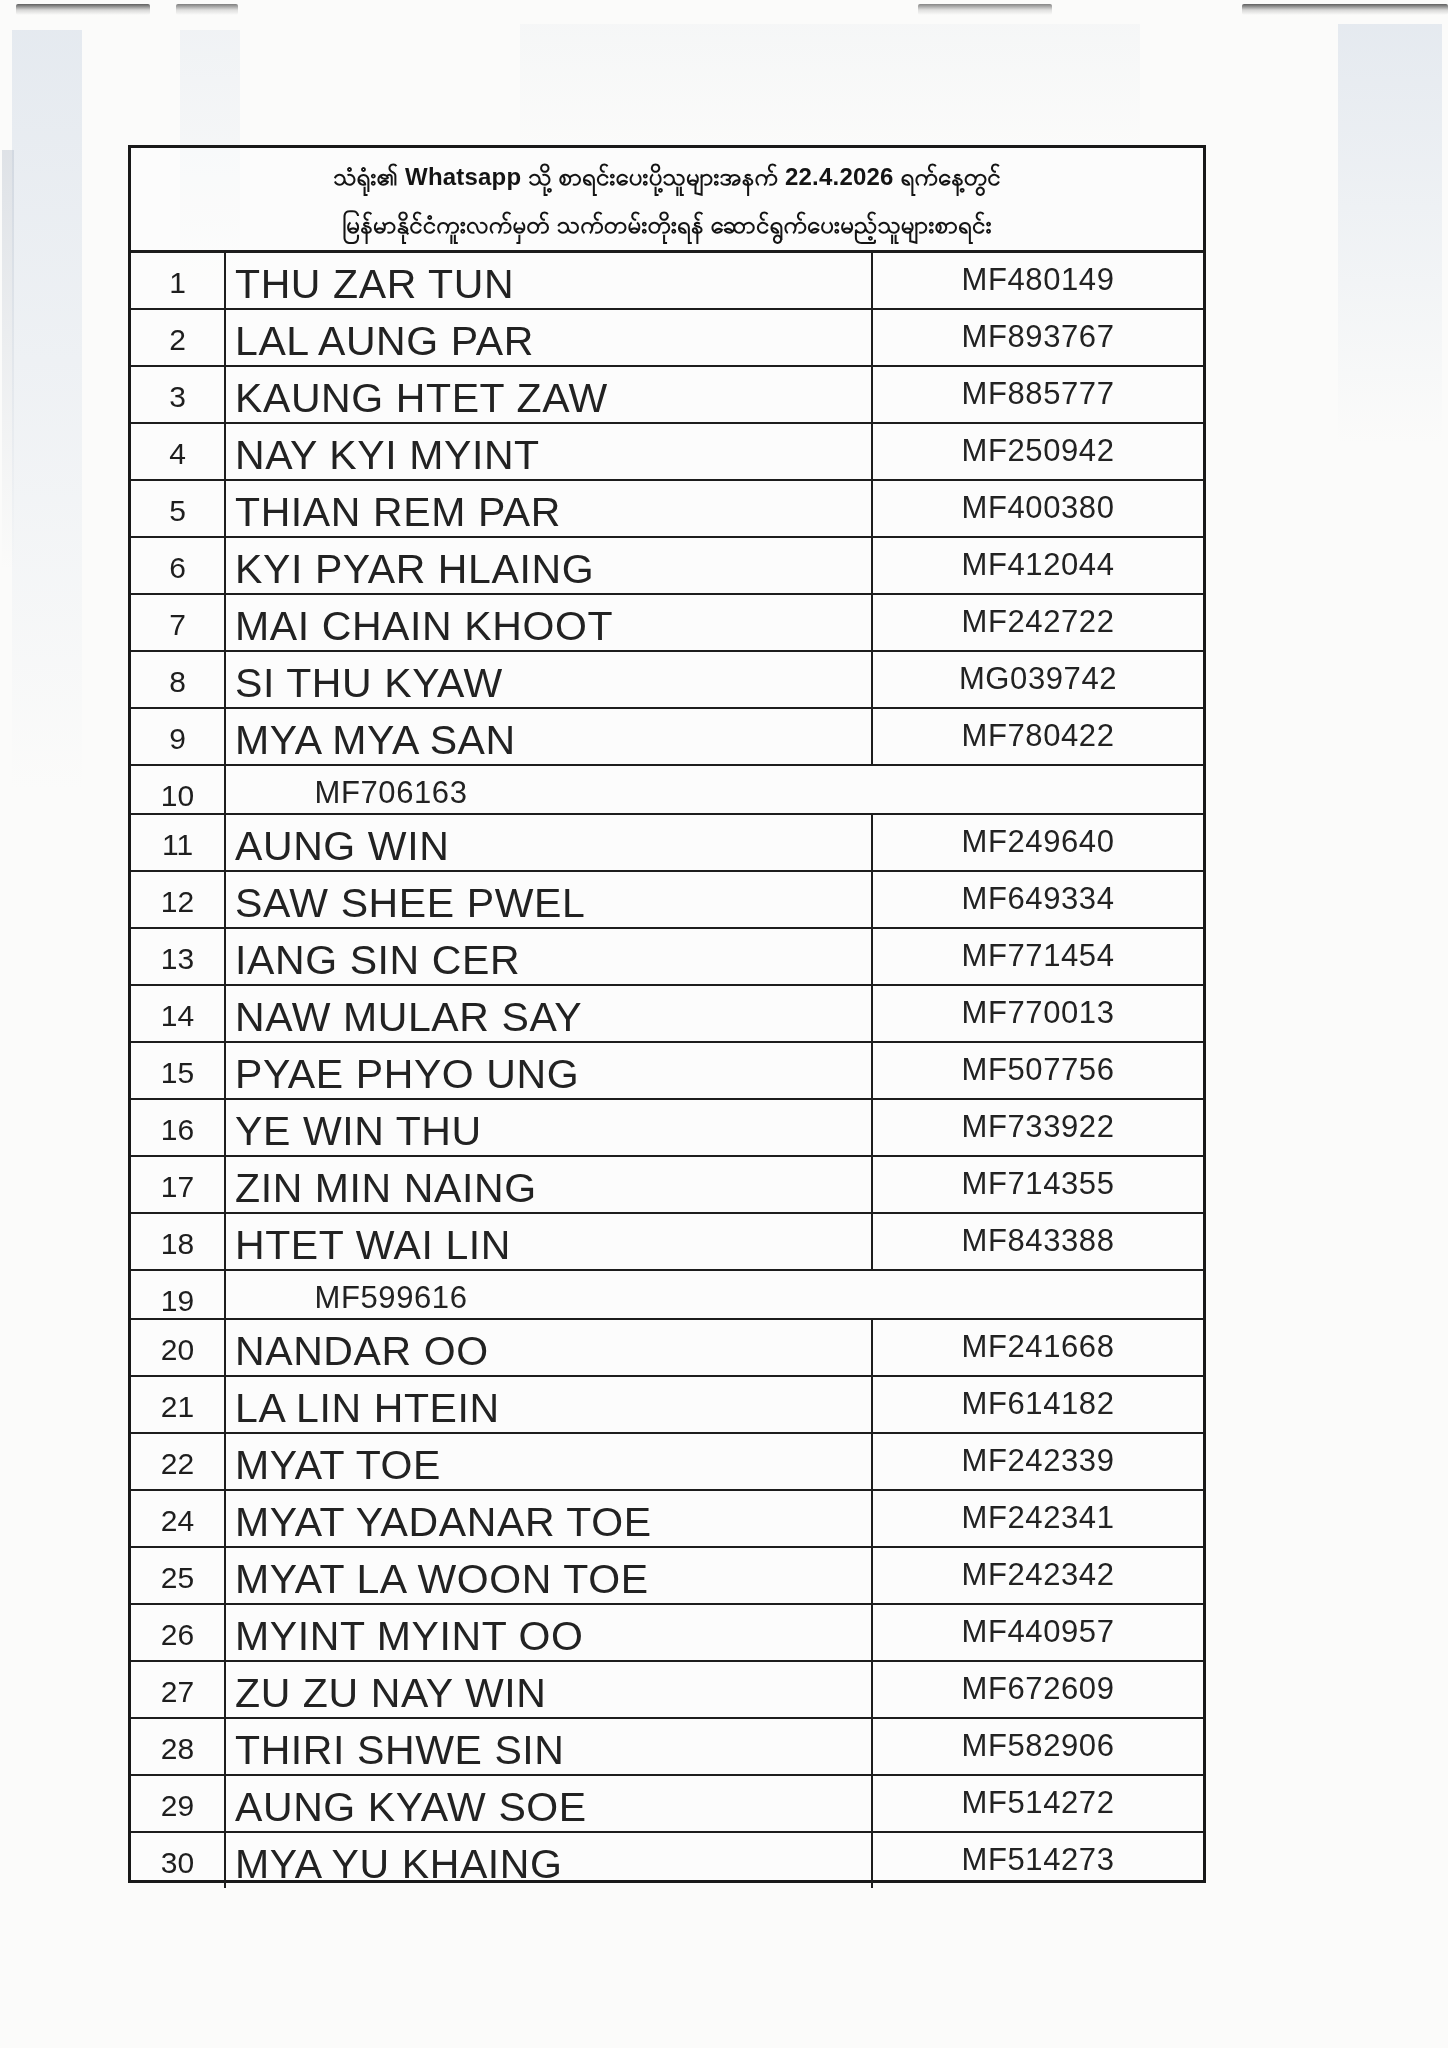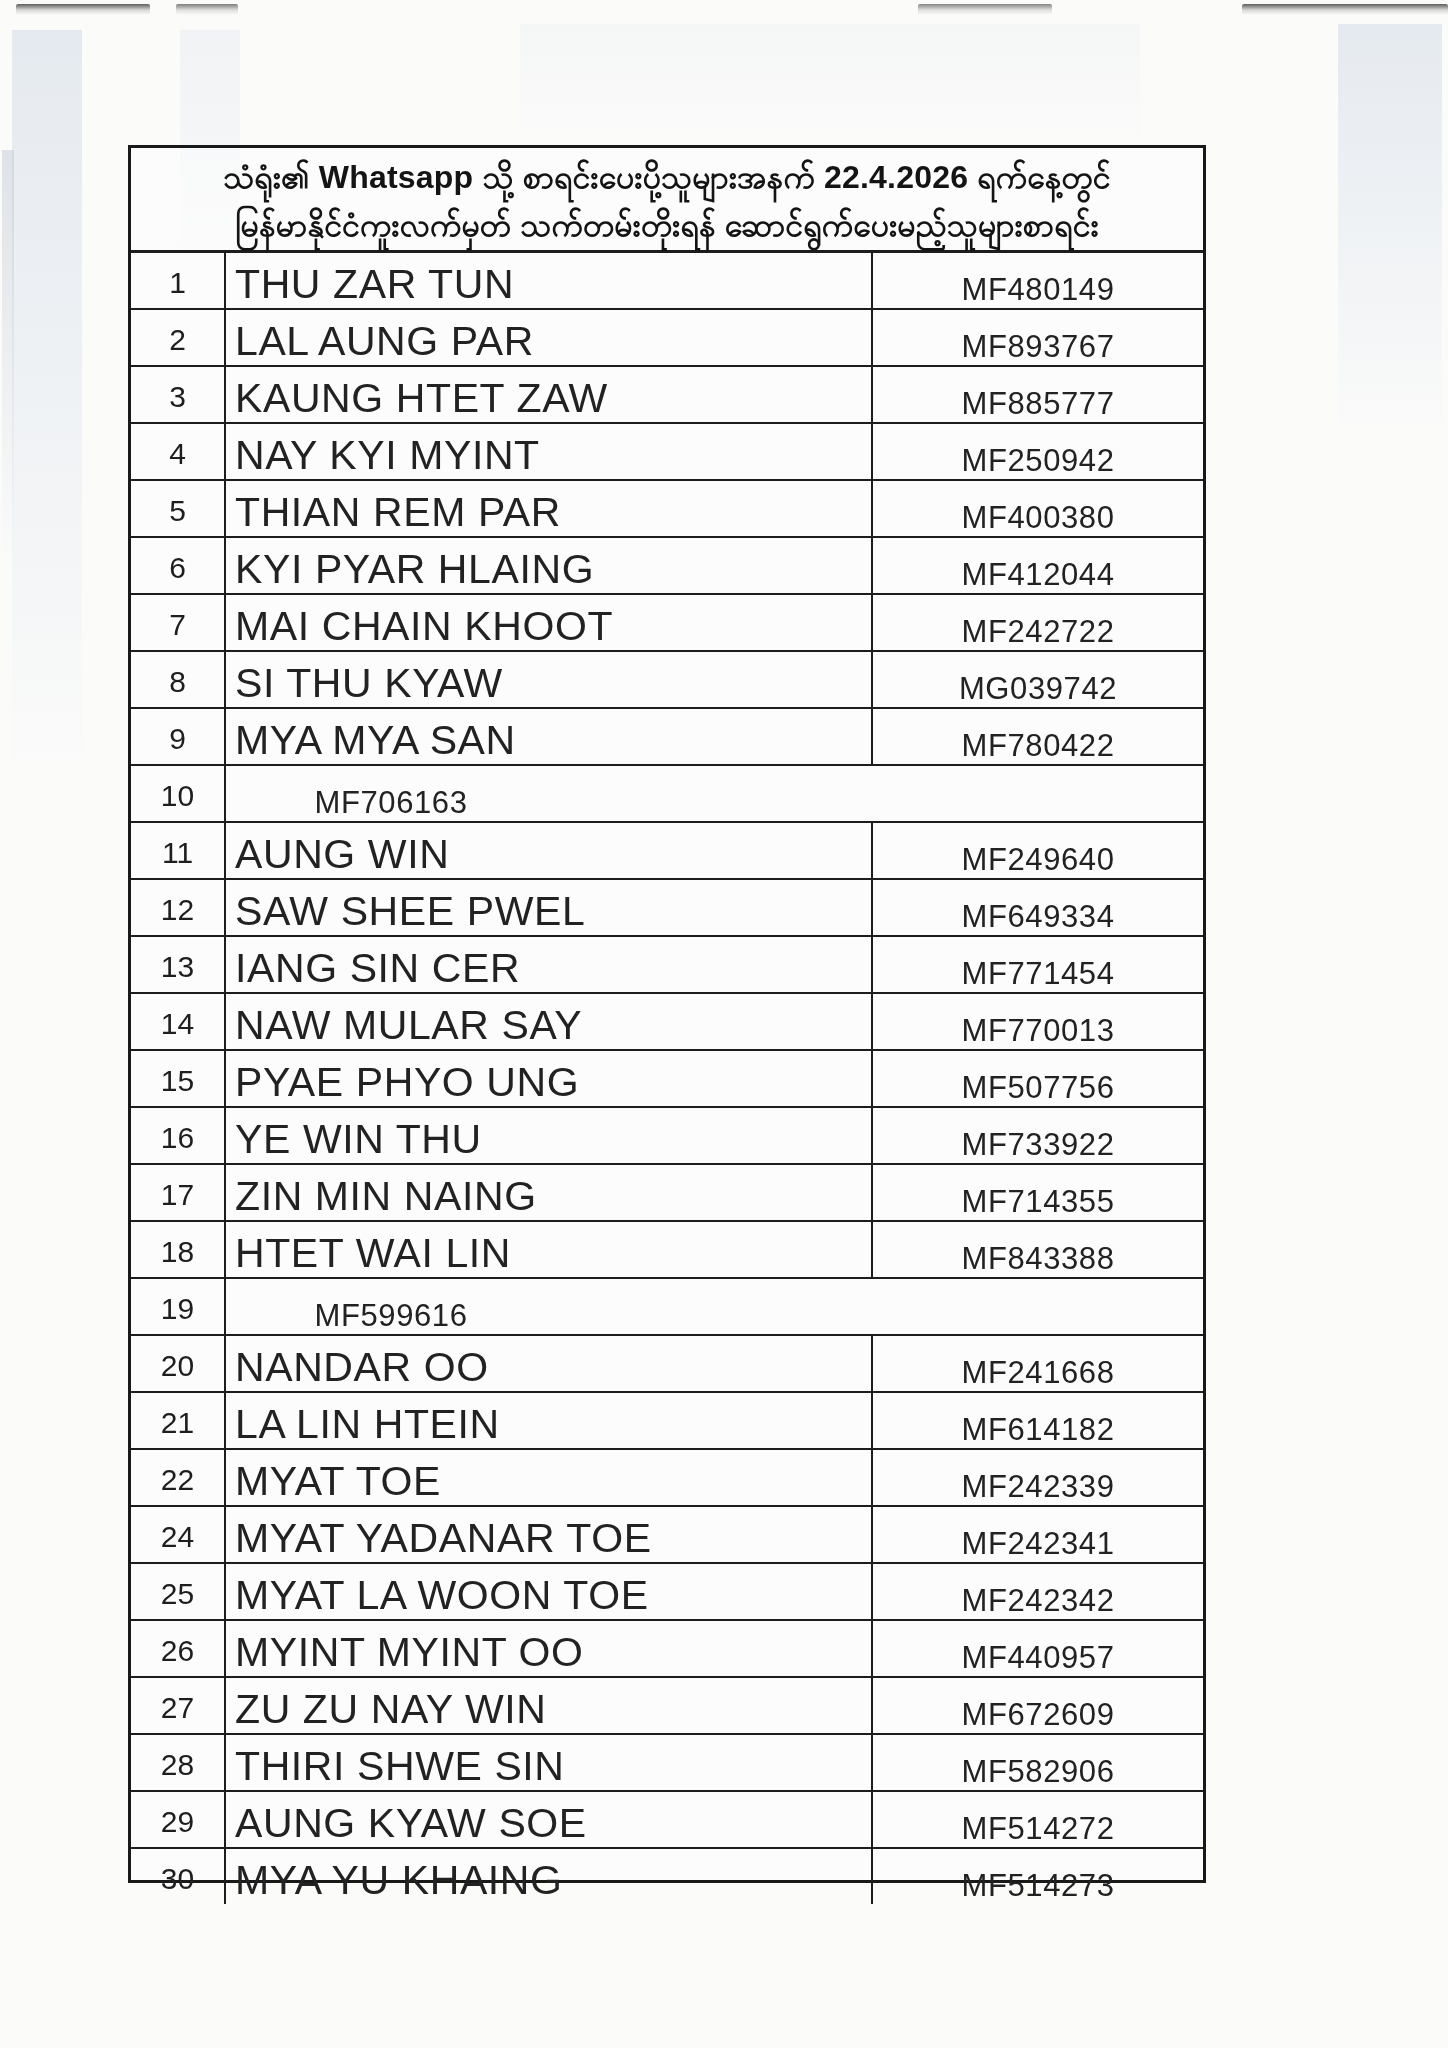--- a/index.html
+++ b/index.html
@@ -53,21 +53,21 @@
     background: rgba(255,255,255,0.35);
   }
   .table-header {
     height: 105px;
     flex: 0 0 auto;
     border-bottom: 3px solid #1d1d1d;
     box-sizing: border-box;
     text-align: center;
     padding-top: 5px;
     font-weight: bold;
-    font-size: 32px;
+    font-size: 24px;
     line-height: 48px;
     color: #141414;
     letter-spacing: 0.2px;
     white-space: nowrap;
   }
   .rows {
     flex: 1 1 auto;
     display: flex;
     flex-direction: column;
   }
@@ -91,21 +91,21 @@
     flex: 1 1 auto;
     border-right: 2px solid #1d1d1d;
     padding: 8px 0 0 9px;
     font-size: 41px;
     letter-spacing: 0.6px;
     color: #222;
   }
   .cell-passport {
     flex: 0 0 330px;
     text-align: center;
-    padding-top: 19px;
+    padding-top: 9px;
     font-size: 31px;
     letter-spacing: 0.6px;
     color: #222;
   }
 </style>
 </head>
 <body>
 
 <div class="page">
 

